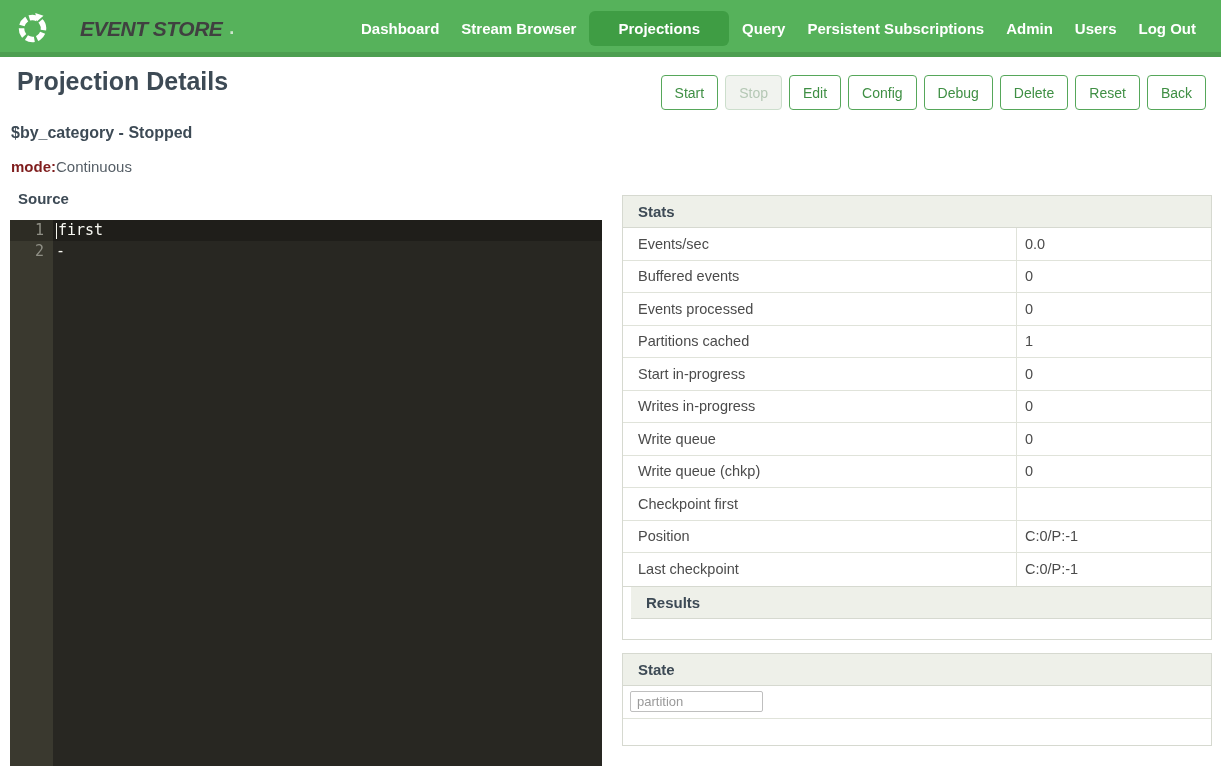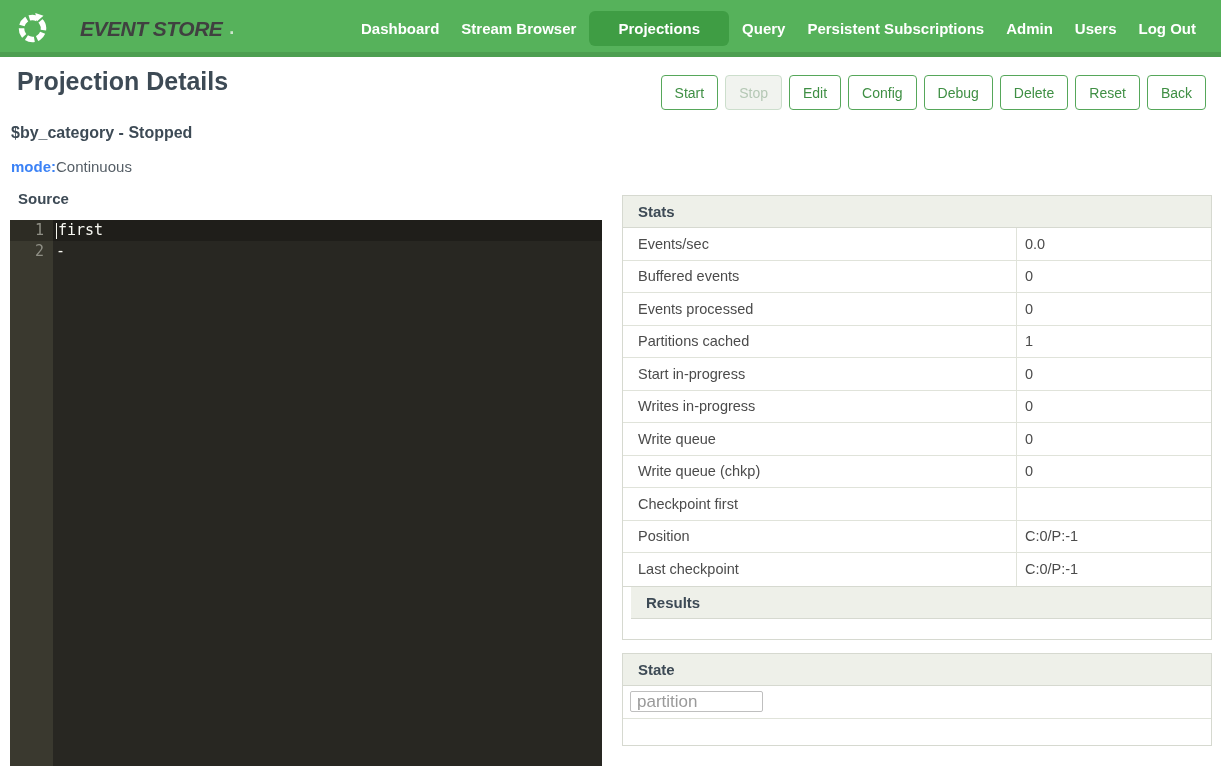--- a/index.html
+++ b/index.html
@@ -25,21 +25,21 @@
                 color:#3d4a55; }
   .btn-row { position:absolute; top:75px; right:15px; display:flex; gap:7px; }
   .btn { height:35px; padding:0 13px; background:#ffffff; border:1px solid #56a75a;
          border-radius:4px; color:#3f8f44; font-size:14px; font-family:"Liberation Sans",sans-serif;
          cursor:pointer; }
   .btn.disabled { background:#f1f3ef; border-color:#ccdecc; color:#b5c8b5; cursor:default; }
 
   .proj-name { position:absolute; left:11px; top:124px; font-size:16px; font-weight:bold;
                color:#3d4a55; }
   .mode-line { position:absolute; left:11px; top:158px; font-size:15px; color:#555e66; }
-  .mode-line b { color:#3b82f6; }
+  .mode-line b { color:#7f1d1d; }
 
   
   .source-label { position:absolute; left:18px; top:190px; font-size:15px; font-weight:bold;
                   color:#3d4a55; }
   .editor { position:absolute; left:10px; top:220px; width:592px; height:546px;
             background:#282722; font-family:"DejaVu Sans Mono","Liberation Mono",monospace;
             font-size:15px; line-height:21px; }
   .editor .gutter-strip { position:absolute; left:0; top:0; width:43px; height:100%;
                           background:#3a392f; }
   .code-line { position:relative; display:flex; height:21px; }
@@ -62,21 +62,21 @@
   .stat-row:last-child { border-bottom:none; }
   .stat-label { flex:0 0 394px; padding-left:15px; border-right:1px solid #e0e3da;
                 height:100%; display:flex; align-items:center; }
   .stat-value { padding-left:8px; }
   .results-panel { margin-top:-1px;padding-left:8px; }
   .empty-row { height:20px; }
   .state-panel { margin-top:13px; }
   .state-input-row { height:33px; display:flex; align-items:center; padding-left:7px;
                      border-bottom:1px solid #e0e3da; }
   .state-input { width:133px; height:21px; border:1px solid #bfbfbf; border-radius:2px;
-                 padding:0 6px; font-size:17px; color:#444;
+                 padding:0 6px; font-size:13px; color:#444;
                  font-family:"Liberation Sans",sans-serif; }
   .state-input::placeholder { color:#9a9a9a; }
   .state-empty { height:26px; }
 </style>
 </head>
 <body>
 
 <div class="navbar">
   <div class="brand">
     <span style="display:inline-flex;">

